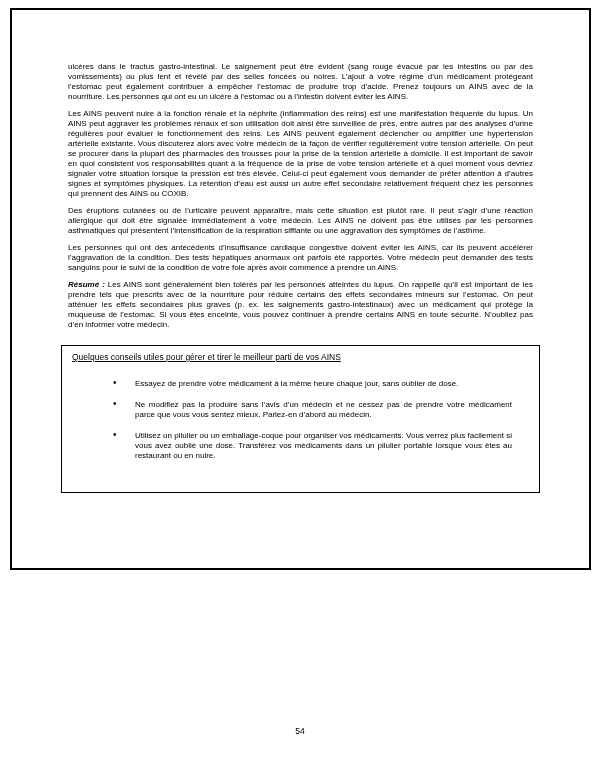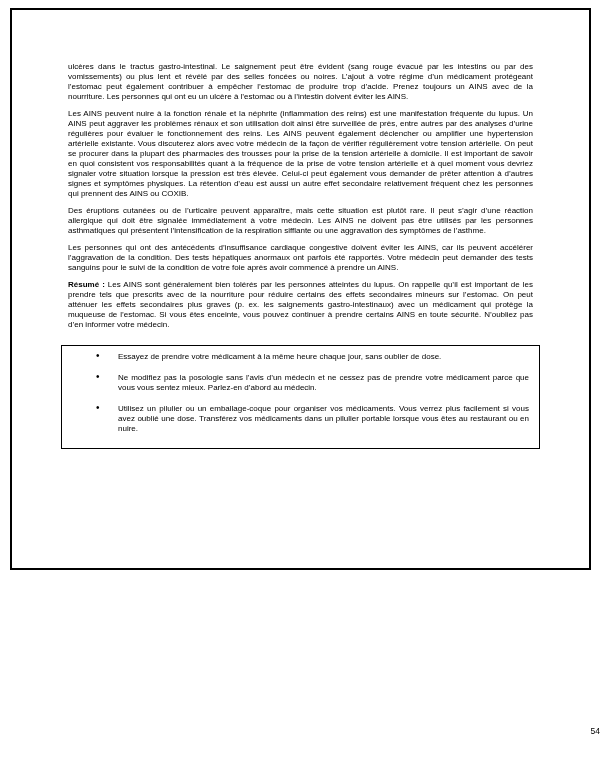--- a/index.html
+++ b/index.html
@@ -15,49 +15,49 @@
     position: absolute; left: 10px; top: 8px;
     width: 581px; height: 562px;
     border: 2px solid #000000;
   }
   .content { position: absolute; left: 68px; top: 62px; width: 465px; }
   .para {
     font-size: 8px; line-height: 10px;
     text-align: justify;
     margin: 0 0 7px 0;
   }
-  .summary-label { font-weight: bold; }
+  .summary-label { font-weight: bold; font-style: italic; }
   .tips-box {
     border: 1.5px solid #000000;
     margin: 15px -7px 0 -7px;
     padding: 6px 10px 14px 10px;
   }
   .tips-title {
     font-size: 8.5px;
     text-decoration: underline;
     margin: 0 0 12px 0;
   }
-  .tips-list { list-style: none; margin: 0; padding: 0 0 0 22px; }
+  .tips-list { list-style: none; margin: 17px; padding: 0 0 0 22px; }
   .tips-item {
     position: relative;
     font-size: 8px; line-height: 10px;
     padding-left: 24px;
     margin: 0 0 11px 0;
     text-align: justify;
   }
   .tips-item::before {
     content: "\2022";
     position: absolute; left: 2px; top: -1px;
     font-size: 10px;
   }
   .tips-item:last-child { margin-bottom: 0; }
   .page-number {
     position: absolute; left: 0; top: 726px;
     width: 100%;
-    text-align: right;
+    text-align: center;
     font-size: 8.5px;
   }
 </style>
 </head>
 <body>
 
 <div class="page">
 
   <div class="outer-box"></div>
 
@@ -67,23 +67,24 @@
 
     <p class="para">Les AINS peuvent nuire à la fonction rénale et la néphrite (inflammation des reins) est une manifestation fréquente du lupus. Un AINS peut aggraver les problèmes rénaux et son utilisation doit ainsi être surveillée de près, entre autres par des analyses d’urine régulières pour évaluer le fonctionnement des reins. Les AINS peuvent également déclencher ou amplifier une hypertension artérielle existante. Vous discuterez alors avec votre médecin de la façon de vérifier régulièrement votre tension artérielle. On peut se procurer dans la plupart des pharmacies des trousses pour la prise de la tension artérielle à domicile. Il est important de savoir en quoi consistent vos responsabilités quant à la fréquence de la prise de votre tension artérielle et à quel moment vous devriez signaler votre situation lorsque la pression est très élevée. Celui-ci peut également vous demander de prêter attention à d’autres signes et symptômes physiques. La rétention d’eau est aussi un autre effet secondaire relativement fréquent chez les personnes qui prennent des AINS ou COXIB.</p>
 
     <p class="para">Des éruptions cutanées ou de l’urticaire peuvent apparaître, mais cette situation est plutôt rare. Il peut s’agir d’une réaction allergique qui doit être signalée immédiatement à votre médecin. Les AINS ne doivent pas être utilisés par les personnes asthmatiques qui présentent l’intensification de la respiration sifflante ou une aggravation des symptômes de l’asthme.</p>
 
     <p class="para">Les personnes qui ont des antécédents d’insuffisance cardiaque congestive doivent éviter les AINS, car ils peuvent accélérer l’aggravation de la condition. Des tests hépatiques anormaux ont parfois été rapportés. Votre médecin peut demander des tests sanguins pour le suivi de la condition de votre foie après avoir commencé à prendre un AINS.</p>
 
     <p class="para"><span class="summary-label">Résumé :</span><span> Les AINS sont généralement bien tolérés par les personnes atteintes du lupus. On rappelle qu’il est important de les prendre tels que prescrits avec de la nourriture pour réduire certains des effets secondaires mineurs sur l’estomac. On peut atténuer les effets secondaires plus graves (p. ex. les saignements gastro-intestinaux) avec un médicament qui protège la muqueuse de l’estomac. Si vous êtes enceinte, vous pouvez continuer à prendre certains AINS en toute sécurité. N’oubliez pas d’en informer votre médecin.</span></p>
 
     <div class="tips-box">
+      <p class="tips-title">Quelques conseils utiles pour gérer et tirer le meilleur parti de vos AINS</p>
       <ul class="tips-list">
         <li class="tips-item">Essayez de prendre votre médicament à la même heure chaque jour, sans oublier de dose.</li>
-        <li class="tips-item">Ne modifiez pas la posologie sans l’avis d’un médecin et ne cessez pas de prendre votre médicament parce que vous vous sentez mieux. Parlez-en d’abord au médecin.</li>
+        <li class="tips-item">Ne modifiez pas la produire sans l’avis d’un médecin et ne cessez pas de prendre votre médicament parce que vous vous sentez mieux. Parlez-en d’abord au médecin.</li>
         <li class="tips-item">Utilisez un pilulier ou un emballage-coque pour organiser vos médicaments. Vous verrez plus facilement si vous avez oublié une dose. Transférez vos médicaments dans un pilulier portable lorsque vous êtes au restaurant ou en nuire.</li>
       </ul>
     </div>
 
   </div>
 
   <div class="page-number">54</div>
 
 </div>
 

